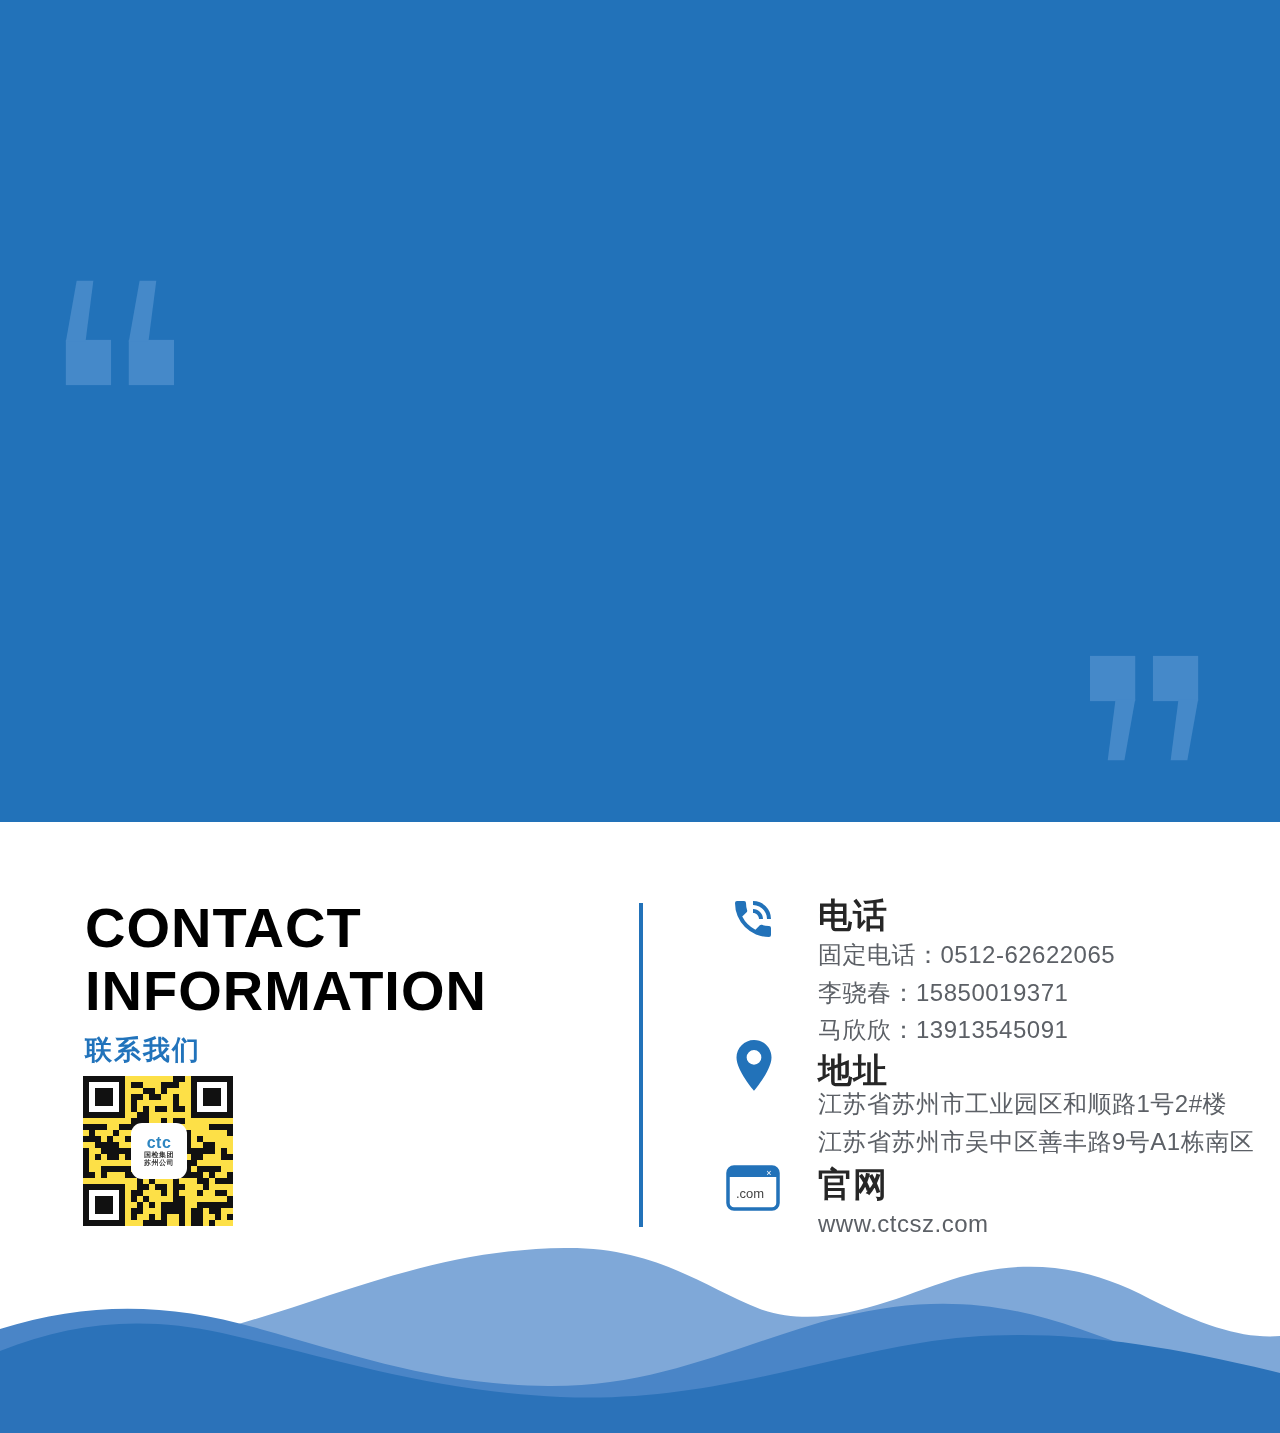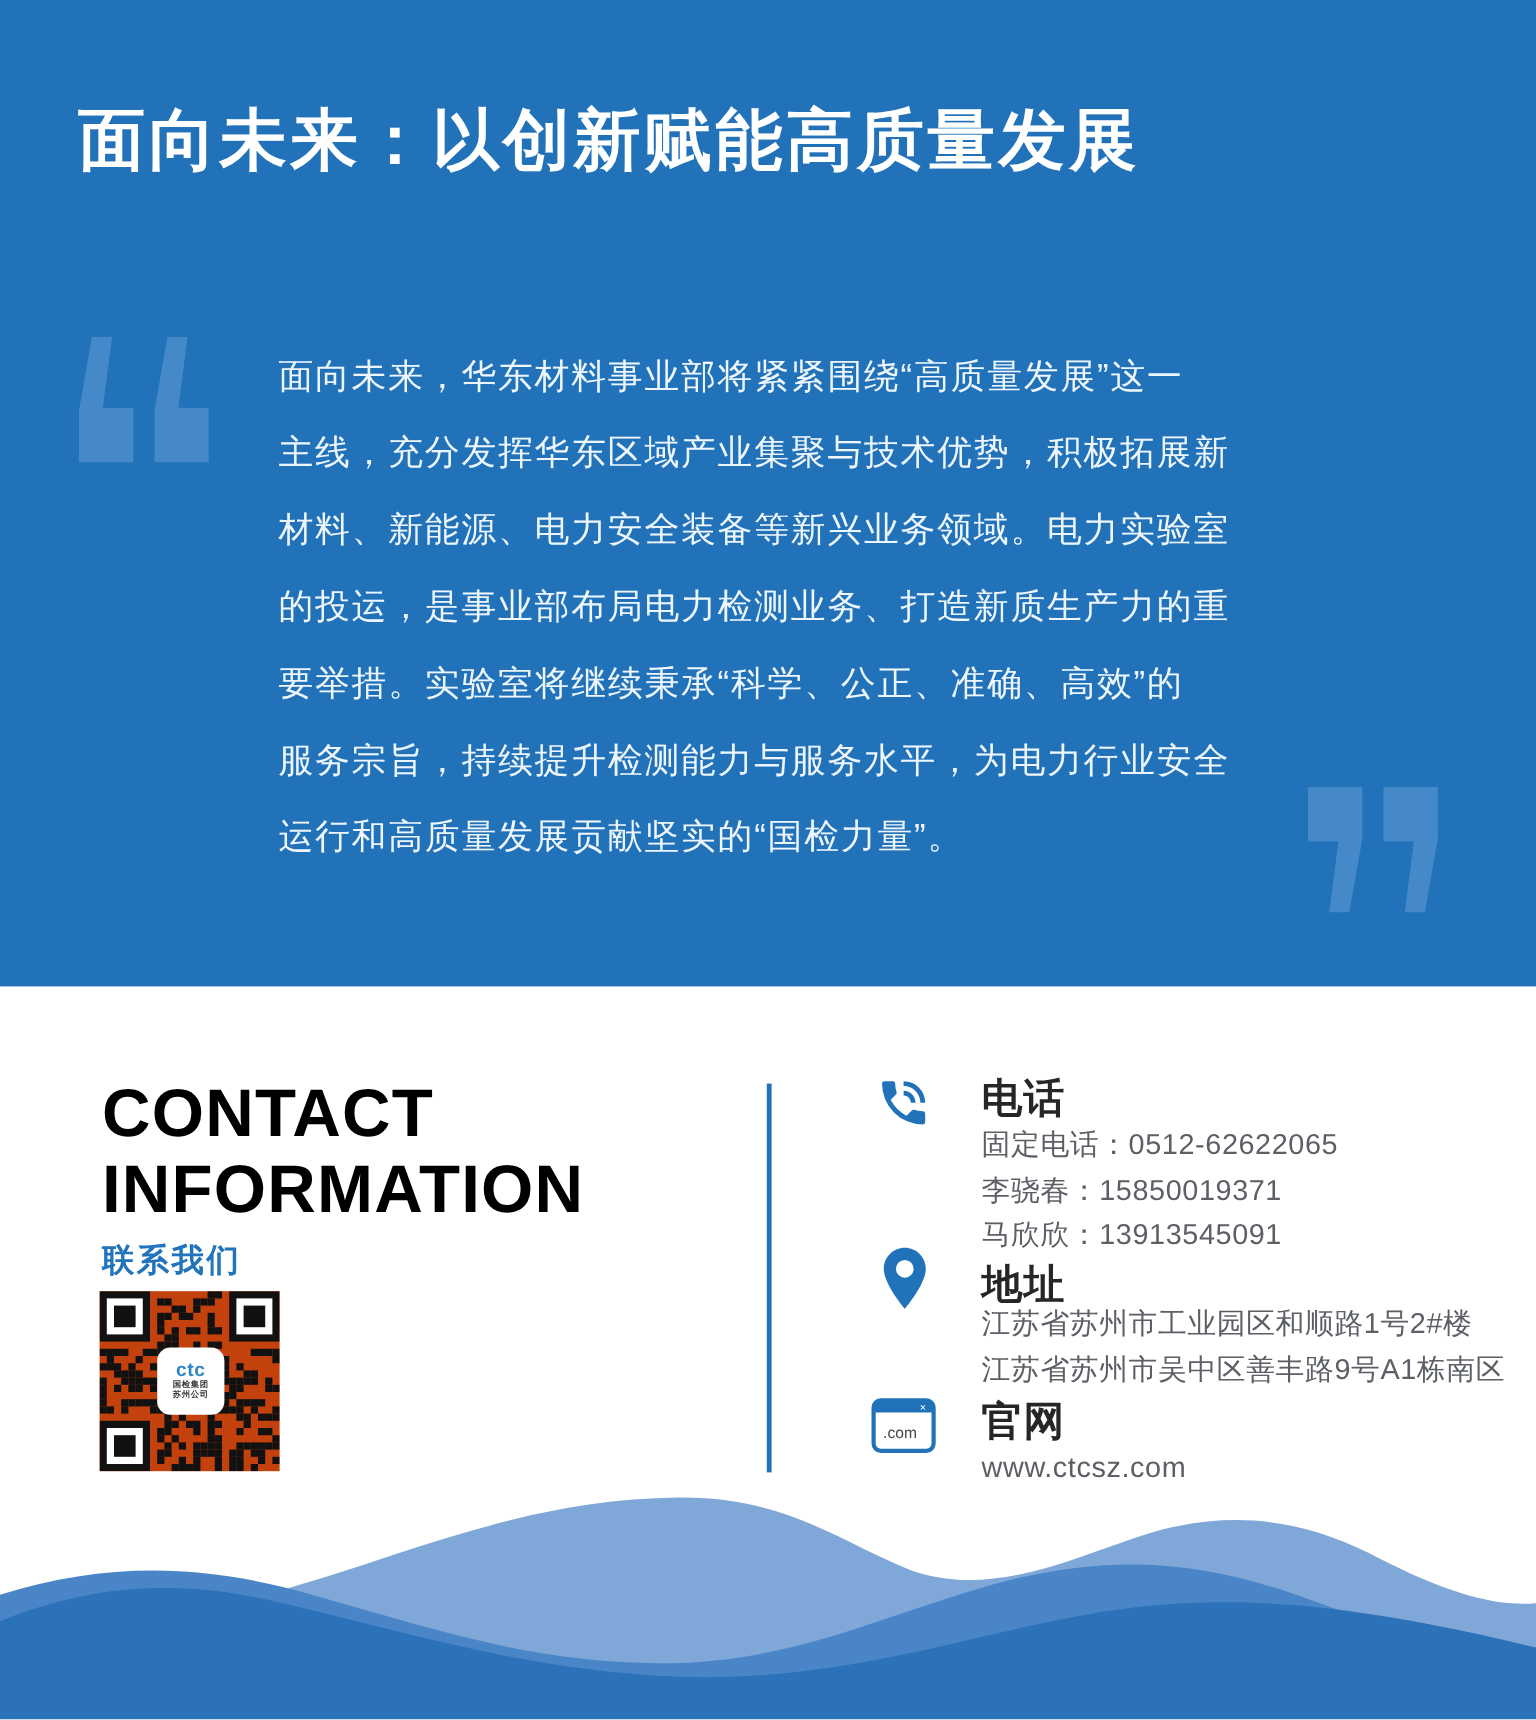--- a/index.html
+++ b/index.html
@@ -28,21 +28,21 @@
   
   .contact-heading{
     position:absolute;left:85px;top:896px;
     color:#000000;font-size:56px;font-weight:bold;line-height:63px;letter-spacing:1px;
     white-space:pre-line;
   }
   .contact-heading-cn{
     position:absolute;left:85px;top:1032px;
     color:#2173bb;font-size:27px;font-weight:bold;letter-spacing:2px;
   }
-  .qr-wrap{position:absolute;left:83px;top:1076px;width:150px;height:150px;background:#c2410c;}
+  .qr-wrap{position:absolute;left:83px;top:1076px;width:150px;height:150px;background:#fde047;}
   .qr-label{
     position:absolute;left:50px;top:49px;width:52px;height:52px;background:#ffffff;
     border-radius:9px;display:flex;flex-direction:column;align-items:center;justify-content:center;
     box-shadow:0 0 0 2px #ffffff;
   }
   .qr-logo{color:#2e86c1;font-size:16px;font-weight:bold;line-height:16px;letter-spacing:0.5px;}
   .qr-line{color:#3a3a3a;font-size:7px;line-height:8.5px;font-weight:bold;letter-spacing:0.5px;}
   .divider{position:absolute;left:639px;top:903px;width:4px;height:324px;background:#2272b9;}
   .info-icon{position:absolute;}
   .info-title{position:absolute;color:#262626;font-size:34px;font-weight:bold;letter-spacing:1px;}
@@ -52,38 +52,30 @@
   }
   
   .waves{position:absolute;left:0;bottom:0;width:1280px;height:200px;display:block;}
 </style>
 </head>
 <body>
 
 <div class="page">
 
   <div class="hero">
-    <div class="hero-title">面向未来：以创新赋能高质量发展</div>
 
     <svg class="quote-open" viewBox="0 0 120 108">
       <g fill="#4589c9" transform="rotate(180 60 54)">
         <rect x="0" y="0" width="46" height="46"></rect>
         <polygon points="26,44 46,44 35,106 18,106"></polygon>
         <rect x="64" y="0" width="46" height="46"></rect>
         <polygon points="90,44 110,44 99,106 82,106"></polygon>
       </g>
     </svg>
 
-    <div class="hero-paragraph">面向未来，华东材料事业部将紧紧围绕“高质量发展”这一
-主线，充分发挥华东区域产业集聚与技术优势，积极拓展新
-材料、新能源、电力安全装备等新兴业务领域。电力实验室
-的投运，是事业部布局电力检测业务、打造新质生产力的重
-要举措。实验室将继续秉承“科学、公正、准确、高效”的
-服务宗旨，持续提升检测能力与服务水平，为电力行业安全
-运行和高质量发展贡献坚实的“国检力量”。</div>
 
     <svg class="quote-close" viewBox="0 0 120 108">
       <g fill="#4589c9">
         <rect x="0" y="0" width="46" height="46"></rect>
         <polygon points="26,44 46,44 35,106 18,106"></polygon>
         <rect x="64" y="0" width="46" height="46"></rect>
         <polygon points="90,44 110,44 99,106 82,106"></polygon>
       </g>
     </svg>
   </div>

